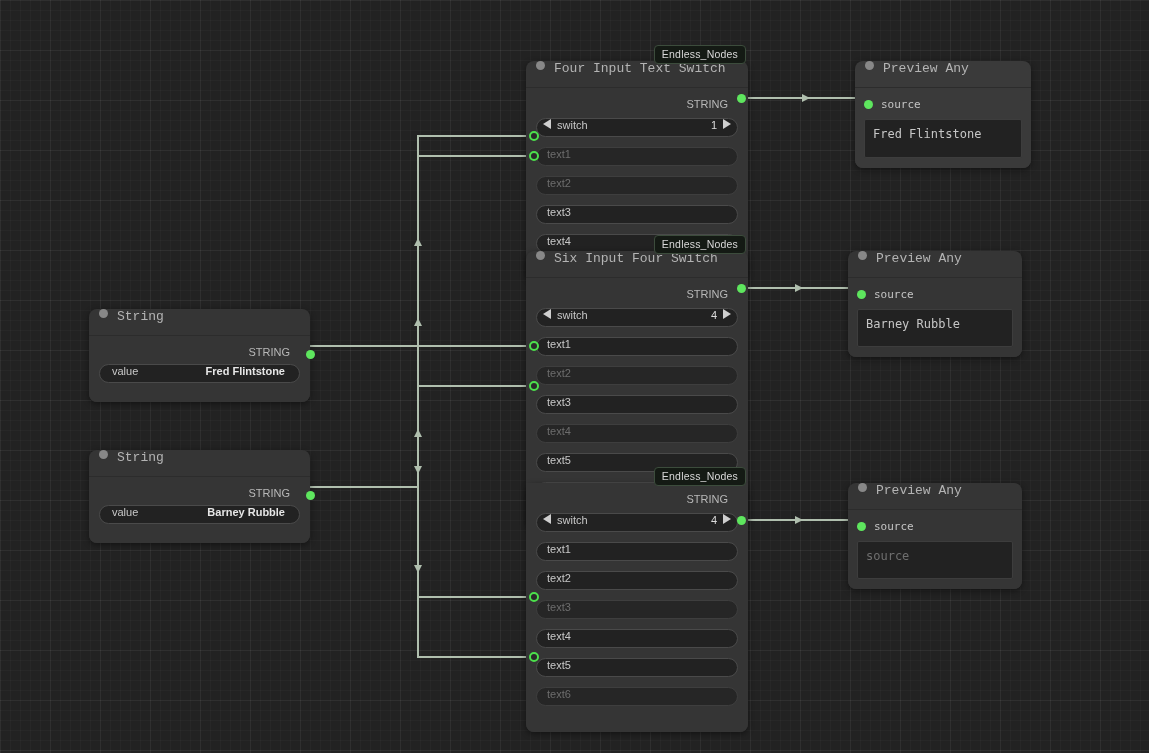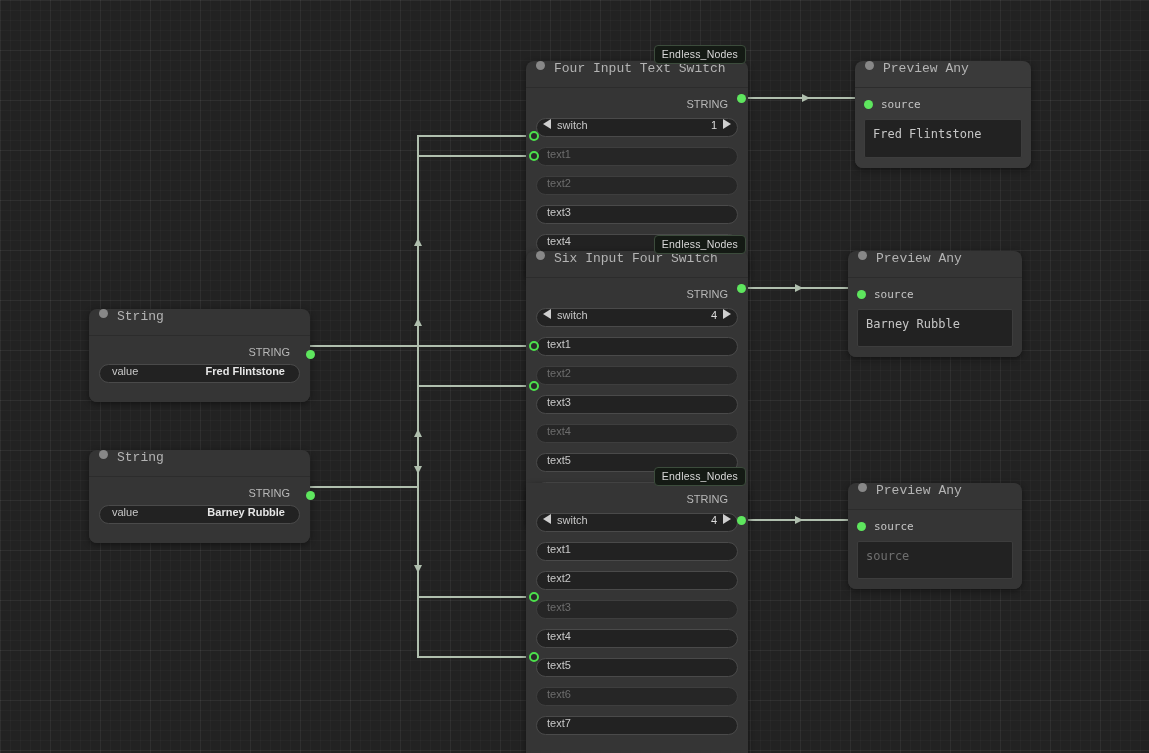--- a/index.html
+++ b/index.html
@@ -321,23 +321,20 @@
       </div>
       <div class="widget" style="margin-top:2px;">
         <span class="wname">text4</span>
       </div>
       <div class="widget" style="margin-top:2px;">
         <span class="wname">text5</span>
       </div>
       <div class="widget linked" style="margin-top:2px;">
         <span class="wname">text6</span>
       </div>
-      <div class="widget" style="margin-top:2px;">
-        <span class="wname">text7</span>
-      </div>
     </div>
     <span class="slot out" style="left:211px; top:33px;"></span>
     <span class="slot in-ring" style="left:3px; top:109px;"></span>
     <span class="slot in-ring" style="left:3px; top:169px;"></span>
   </div>
 
   <div class="node" style="left:855px; top:61px; width:176px; background:#3a3a3a;">
     <div class="node-title">
       <span class="title-dot"></span>
       <span>Preview Any</span>

